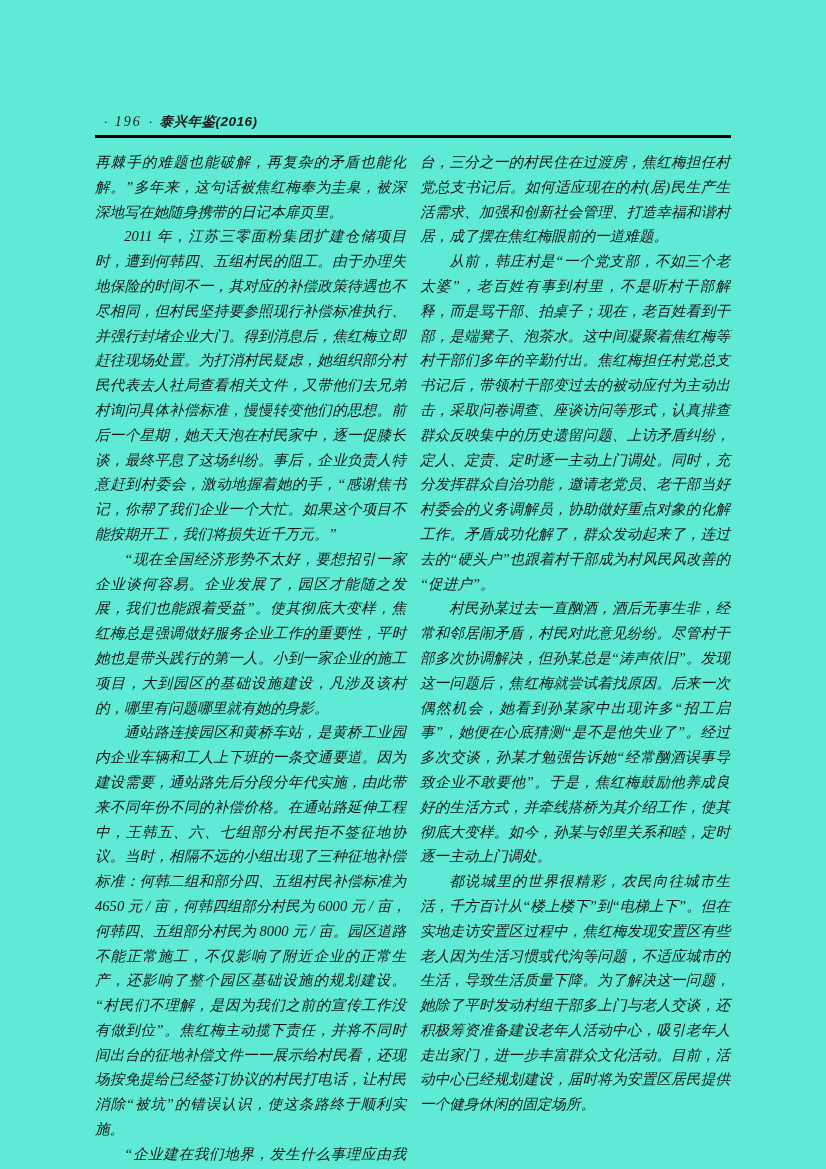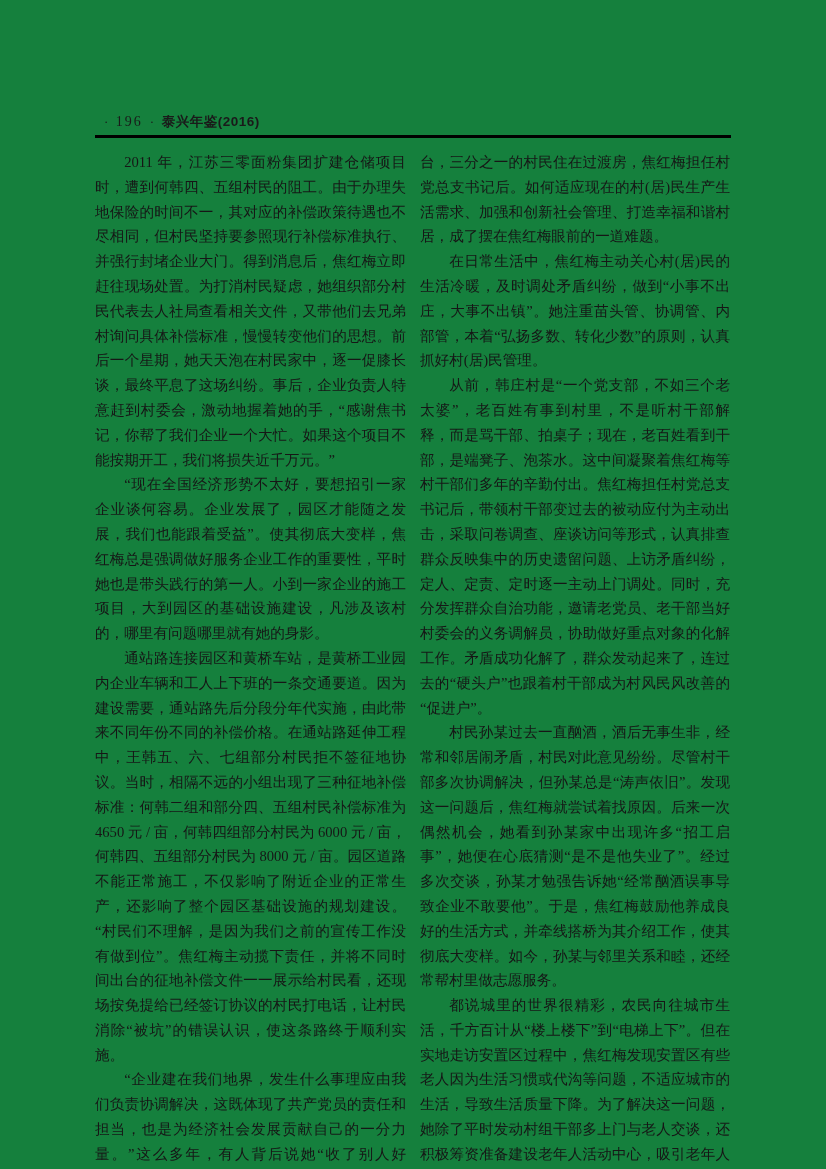--- a/index.html
+++ b/index.html
@@ -8,21 +8,22 @@
     width: 826px;
     height: 1169px;
     position: relative;
     font-family: "Liberation Serif", "DejaVu Serif", serif;
     color: #1a1a1a;
     overflow: hidden;
   }
   .page {
     position: absolute;
     inset: 0;
-    background: #15803d;
+    background: #5eead4;
+    font-style: italic;
   }
   
   .running-head {
     position: absolute;
     left: 97px;
     top: 112px;
     width: 634px;
     font-size: 13.5px;
     line-height: 20px;
     white-space: nowrap;
@@ -76,31 +77,31 @@
 <div class="page">
 
   <div class="running-head">
     <span class="dot">·</span><span class="pagenum">196</span><span class="dot">·</span><span class="book-title">泰兴年鉴(2016)</span>
   </div>
 
   <div class="head-rule"></div>
 
   <div class="column left">
     <div>
+        <p class="para no-indent">再棘手的难题也能破解，再复杂的矛盾也能化解。”多年来，这句话被焦红梅奉为圭臬，被深深地写在她随身携带的日记本扉页里。</p>
         <p class="para">2011 年，江苏三零面粉集团扩建仓储项目时，遭到何韩四、五组村民的阻工。由于办理失地保险的时间不一，其对应的补偿政策待遇也不尽相同，但村民坚持要参照现行补偿标准执行、并强行封堵企业大门。得到消息后，焦红梅立即赶往现场处置。为打消村民疑虑，她组织部分村民代表去人社局查看相关文件，又带他们去兄弟村询问具体补偿标准，慢慢转变他们的思想。前后一个星期，她天天泡在村民家中，逐一促膝长谈，最终平息了这场纠纷。事后，企业负责人特意赶到村委会，激动地握着她的手，“感谢焦书记，你帮了我们企业一个大忙。如果这个项目不能按期开工，我们将损失近千万元。”</p>
         <p class="para">“现在全国经济形势不太好，要想招引一家企业谈何容易。企业发展了，园区才能随之发展，我们也能跟着受益”。使其彻底大变样，焦红梅总是强调做好服务企业工作的重要性，平时她也是带头践行的第一人。小到一家企业的施工项目，大到园区的基础设施建设，凡涉及该村的，哪里有问题哪里就有她的身影。</p>
         <p class="para">通站路连接园区和黄桥车站，是黄桥工业园内企业车辆和工人上下班的一条交通要道。因为建设需要，通站路先后分段分年代实施，由此带来不同年份不同的补偿价格。在通站路延伸工程中，王韩五、六、七组部分村民拒不签征地协议。当时，相隔不远的小组出现了三种征地补偿标准：何韩二组和部分四、五组村民补偿标准为 4650 元 / 亩，何韩四组部分村民为 6000 元 / 亩，何韩四、五组部分村民为 8000 元 / 亩。园区道路不能正常施工，不仅影响了附近企业的正常生产，还影响了整个园区基础设施的规划建设。“村民们不理解，是因为我们之前的宣传工作没有做到位”。焦红梅主动揽下责任，并将不同时间出台的征地补偿文件一一展示给村民看，还现场按免提给已经签订协议的村民打电话，让村民消除“被坑”的错误认识，使这条路终于顺利实施。</p>
         <p class="para">“企业建在我们地界，发生什么事理应由我们负责协调解决，这既体现了共产党员的责任和担当，也是为经济社会发展贡献自己的一分力量。”这么多年，有人背后说她“收了别人好处”，也有人说她“没事找罪受”，她总是置之一笑……</p>
       </div>
 
   </div>
 
   <div class="column right">
     <div>
         <p class="para no-indent">台，三分之一的村民住在过渡房，焦红梅担任村党总支书记后。如何适应现在的村(居)民生产生活需求、加强和创新社会管理、打造幸福和谐村居，成了摆在焦红梅眼前的一道难题。</p>
-        <p class="para">在日常生活中，焦红梅主动关心村(居)民的生活冷暖，及时调处矛盾纠纷，做到“小事不出庄，大事不出镇”。她注重苗头管、协调管、内部管，本着“弘扬多数、转化少数”的原则，认真抓好村(居)民管理。</p>
         <p class="para">从前，韩庄村是“一个党支部，不如三个老太婆”，老百姓有事到村里，不是听村干部解释，而是骂干部、拍桌子；现在，老百姓看到干部，是端凳子、泡茶水。这中间凝聚着焦红梅等村干部们多年的辛勤付出。焦红梅担任村党总支书记后，带领村干部变过去的被动应付为主动出击，采取问卷调查、座谈访问等形式，认真排查群众反映集中的历史遗留问题、上访矛盾纠纷，定人、定责、定时逐一主动上门调处。同时，充分发挥群众自治功能，邀请老党员、老干部当好村委会的义务调解员，协助做好重点对象的化解工作。矛盾成功化解了，群众发动起来了，连过去的“硬头户”也跟着村干部成为村风民风改善的“促进户”。</p>
-        <p class="para">村民孙某过去一直酗酒，酒后无事生非，经常和邻居闹矛盾，村民对此意见纷纷。尽管村干部多次协调解决，但孙某总是“涛声依旧”。发现这一问题后，焦红梅就尝试着找原因。后来一次偶然机会，她看到孙某家中出现许多“招工启事”，她便在心底猜测“是不是他失业了”。经过多次交谈，孙某才勉强告诉她“经常酗酒误事导致企业不敢要他”。于是，焦红梅鼓励他养成良好的生活方式，并牵线搭桥为其介绍工作，使其彻底大变样。如今，孙某与邻里关系和睦，还经常帮村里做志愿服务。</p>
+        <p class="para">村民孙某过去一直酗酒，酒后无事生非，经常和邻居闹矛盾，村民对此意见纷纷。尽管村干部多次协调解决，但孙某总是“涛声依旧”。发现这一问题后，焦红梅就尝试着找原因。后来一次偶然机会，她看到孙某家中出现许多“招工启事”，她便在心底猜测“是不是他失业了”。经过多次交谈，孙某才勉强告诉她“经常酗酒误事导致企业不敢要他”。于是，焦红梅鼓励他养成良好的生活方式，并牵线搭桥为其介绍工作，使其彻底大变样。如今，孙某与邻里关系和睦，定时逐一主动上门调处。</p>
         <p class="para">都说城里的世界很精彩，农民向往城市生活，千方百计从“楼上楼下”到“电梯上下”。但在实地走访安置区过程中，焦红梅发现安置区有些老人因为生活习惯或代沟等问题，不适应城市的生活，导致生活质量下降。为了解决这一问题，她除了平时发动村组干部多上门与老人交谈，还积极筹资准备建设老年人活动中心，吸引老年人走出家门，进一步丰富群众文化活动。目前，活动中心已经规划建设，届时将为安置区居民提供一个健身休闲的固定场所。</p>
       </div>
   </div>
 
 </div>
 
 </body></html>

